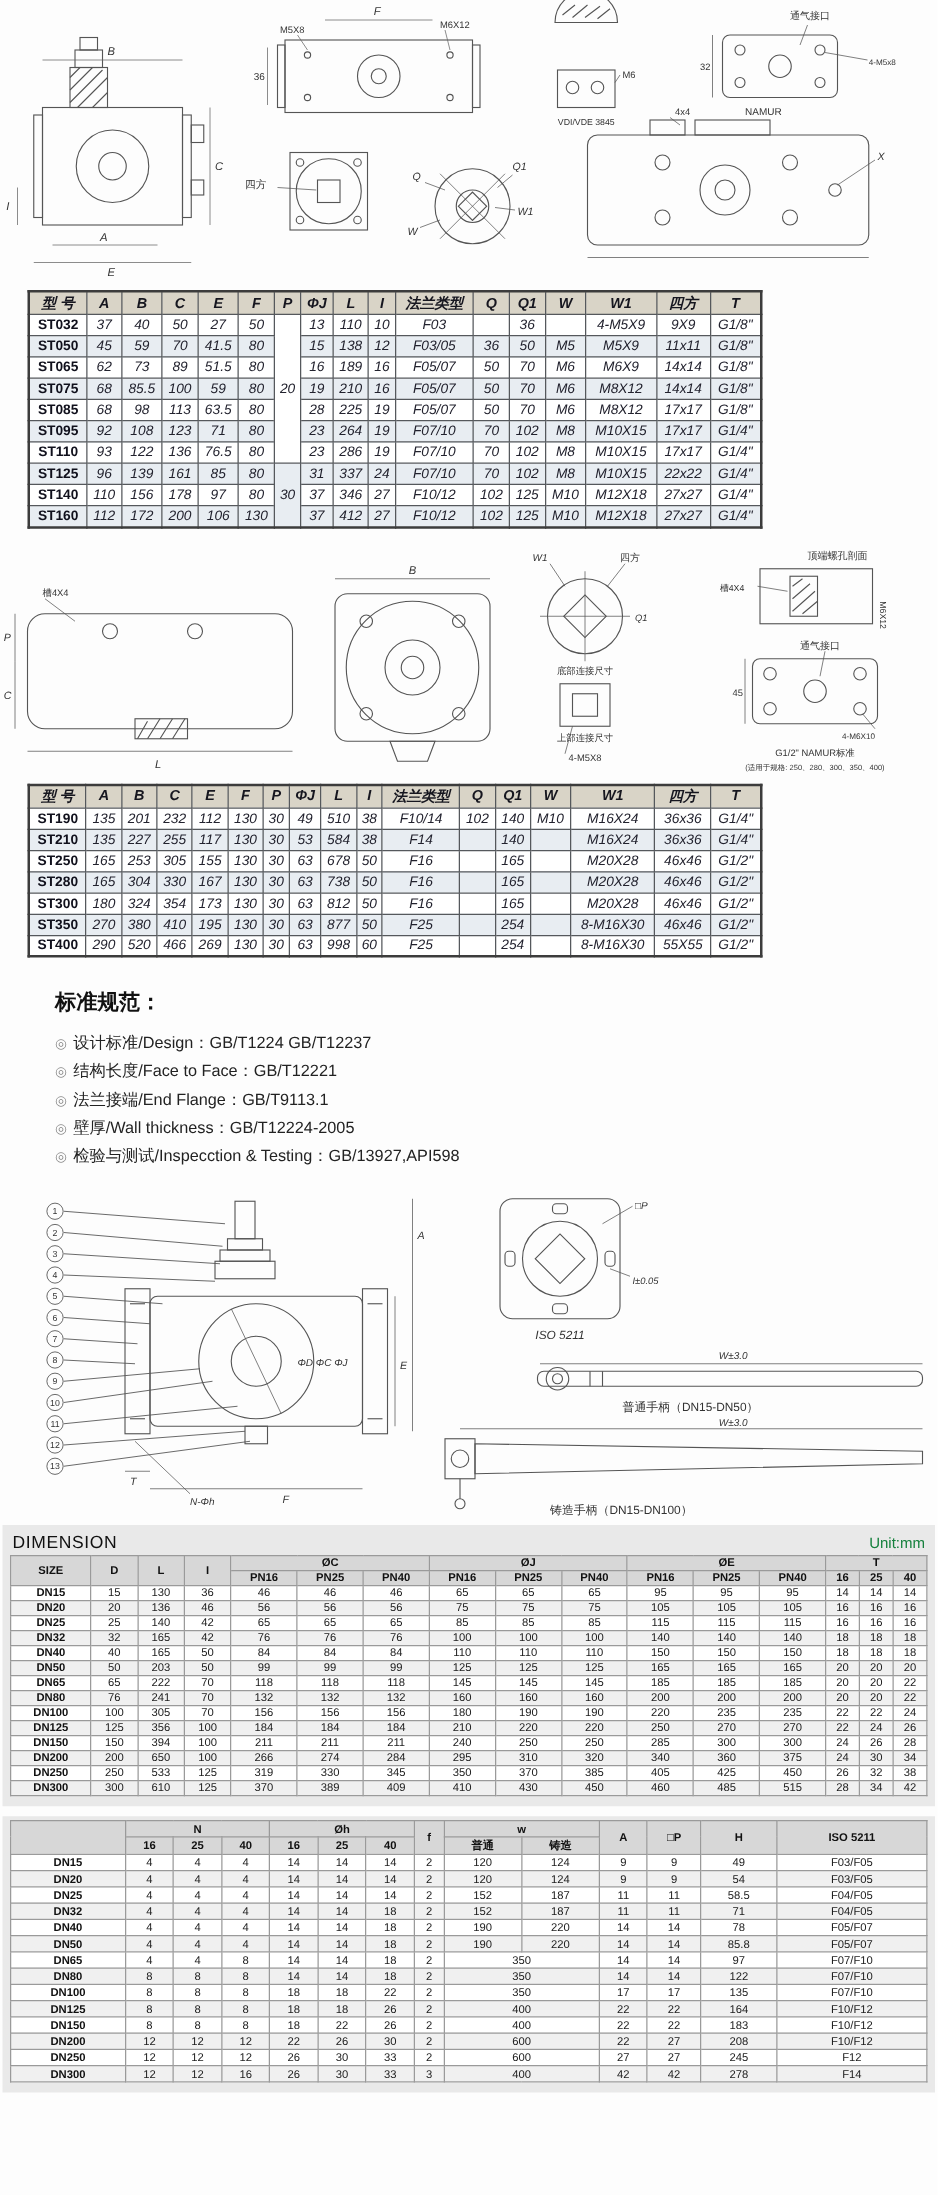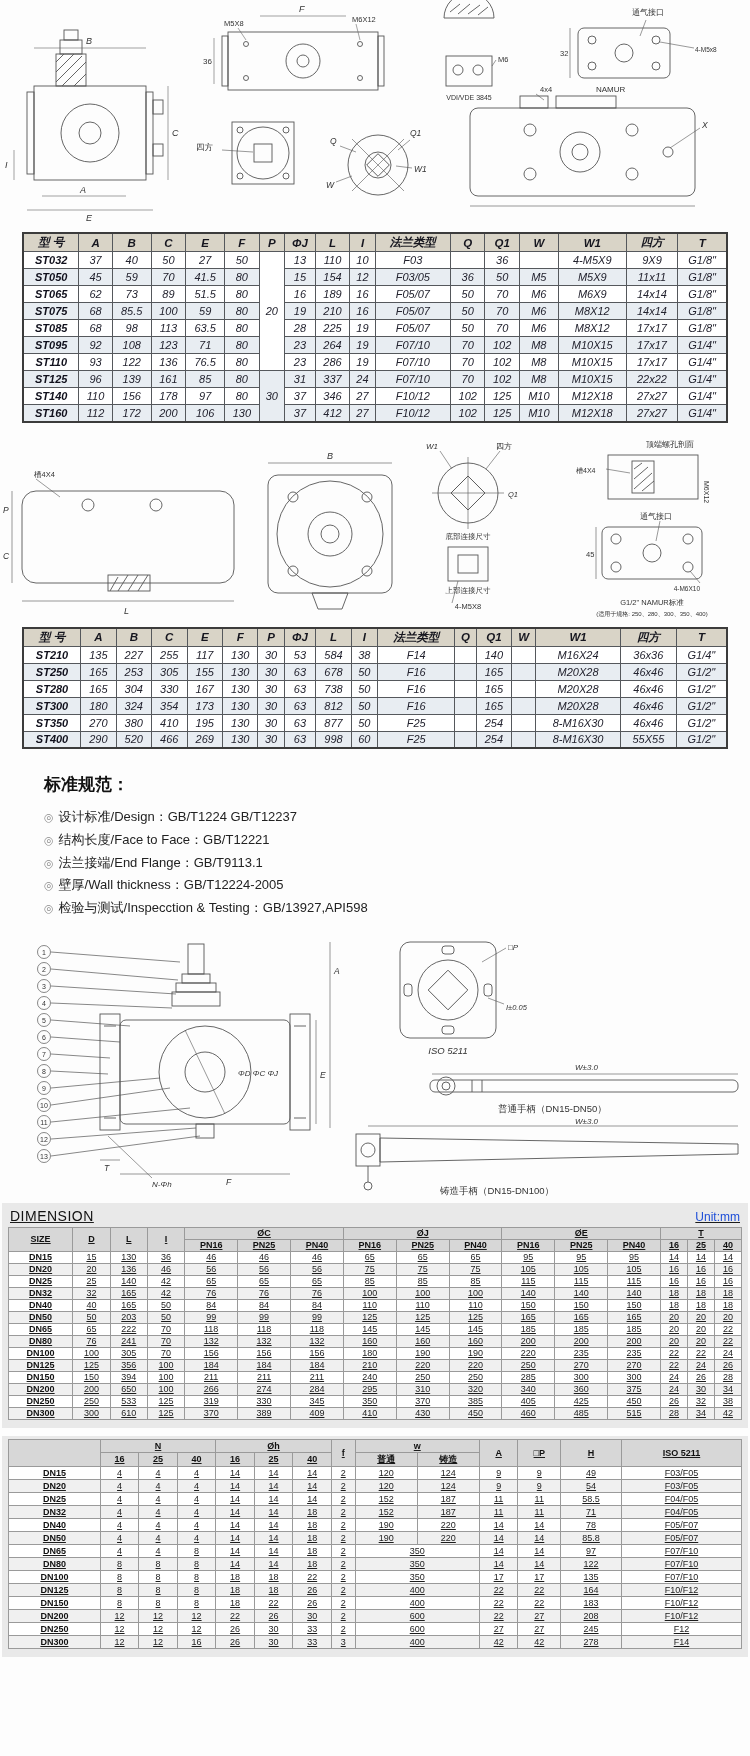--- a/index.html
+++ b/index.html
@@ -9,48 +9,48 @@
     font-family:"Liberation Sans","DejaVu Sans",sans-serif;
     color:#1c1c1c; position:relative; overflow:hidden;
   }
   .page { width:750px; height:1756px; background:#fdfdfd; }
 
   svg { display:block; }
   svg text { font-family:"Liberation Sans","DejaVu Sans",sans-serif; fill:#333; }
 
   
   .spec-table {
-    width:706px; margin:4px 22px 10px;
+    width:588px; margin:4px 22px 10px;
     border-collapse:collapse; font-size:11px; table-layout:auto;
     border:2px solid #3c3c3c; background:#fff;
   }
   .spec-table th, .spec-table td {
     border:1px solid #55585c; text-align:center; padding:1px 2px; height:17px;
     white-space:nowrap;
   }
   .spec-table thead th {
     background:#d9d4c7; font-style:italic; font-weight:bold; font-size:11.5px; color:#16161f;
   }
   .spec-table tbody tr:nth-child(even) { background:#e8edf2; }
-  .spec-table tbody th { font-style:italic; font-weight:bold; color:#10101c; }
+  .spec-table tbody th { font-weight:bold; color:#10101c; }
   .spec-table tbody td { font-style:italic; color:#22222e; }
 
   
   .standards { padding:14px 44px 8px; }
   .standards .std-title { font-size:17px; font-weight:bold; color:#111; margin-bottom:10px; }
   .standards ul { list-style:none; }
   .standards li { font-size:13px; line-height:1.75; color:#222; display:flex; align-items:baseline; }
   .standards .bullet { color:#8a8a8a; font-size:11px; margin-right:5px; }
 
   
-  .dim-section { background:#e9e9e9; margin:0 2px; padding:3px 6px 8px;text-decoration:underline; }
+  .dim-section { background:#e9e9e9; margin:0 2px; padding:3px 6px 8px; }
   .dim-section.second { margin-top:8px; }
   .dim-head { display:flex; justify-content:space-between; align-items:flex-end; padding:2px 2px 3px; }
   .dim-head .dim-title { font-size:14px; color:#111; letter-spacing:.5px; }
-  .dim-head .dim-unit { font-size:12px; color:#1d4ed8; }
+  .dim-head .dim-unit { font-size:12px; color:#15803d; }
   .dim-table {
     width:100%; border-collapse:collapse; font-size:9px; background:#fff;
     border:1px solid #a21caf;
   }
   .dim-table th, .dim-table td {
     border:1px solid #9a9a9a; text-align:center; padding:0 1px; height:12px; white-space:nowrap;
   }
   .dim-table thead th { background:#d7d7d7; font-weight:bold; color:#111; }
   .dim-table tbody tr:nth-child(even) { background:#f0f0f0; }
   .dim-table tbody th { font-weight:bold; color:#111; }
@@ -228,21 +228,21 @@
           <td>G1/8"</td>
         </tr>
         <tr>
           <th>ST050</th>
           <td>45</td>
           <td>59</td>
           <td>70</td>
           <td>41.5</td>
           <td>80</td>
           <td>15</td>
-          <td>154</td>
+          <td>138</td>
           <td>12</td>
           <td>F03/05</td>
           <td>36</td>
           <td>50</td>
           <td>M5</td>
           <td>M5X9</td>
           <td>11x11</td>
           <td>G1/8"</td>
         </tr>
         <tr>
@@ -487,20 +487,39 @@
           <th>法兰类型</th>
           <th>Q</th>
           <th>Q1</th>
           <th>W</th>
           <th>W1</th>
           <th>四方</th>
           <th>T</th>
         </tr>
       </thead>
       <tbody>
+        <tr>
+          <th>ST190</th>
+          <td>135</td>
+          <td>201</td>
+          <td>232</td>
+          <td>112</td>
+          <td>130</td>
+          <td>30</td>
+          <td>49</td>
+          <td>510</td>
+          <td>38</td>
+          <td>F10/14</td>
+          <td>102</td>
+          <td>140</td>
+          <td>M10</td>
+          <td>M16X24</td>
+          <td>36x36</td>
+          <td>G1/4"</td>
+        </tr>
         <tr>
           <th>ST210</th>
           <td>135</td>
           <td>227</td>
           <td>255</td>
           <td>117</td>
           <td>130</td>
           <td>30</td>
           <td>53</td>
           <td>584</td>

